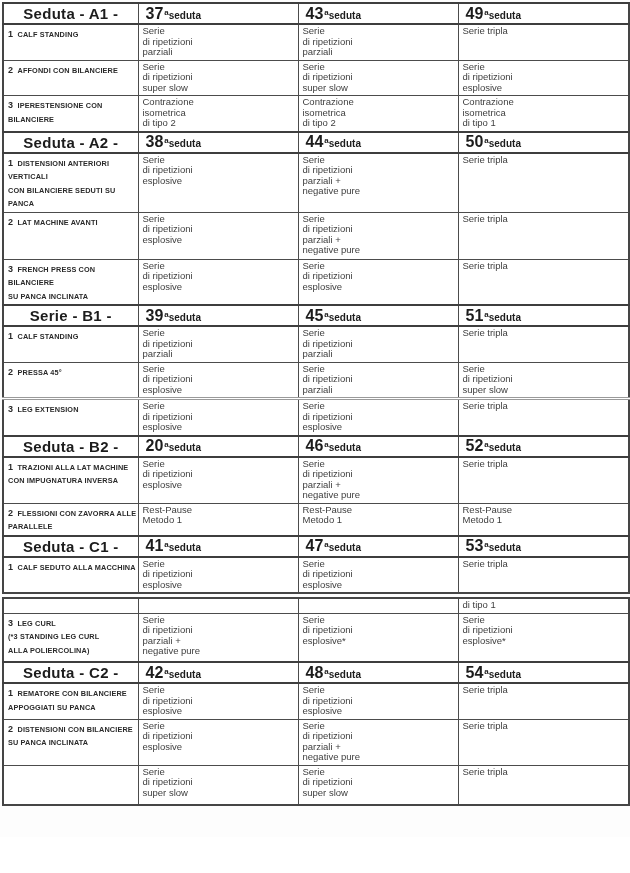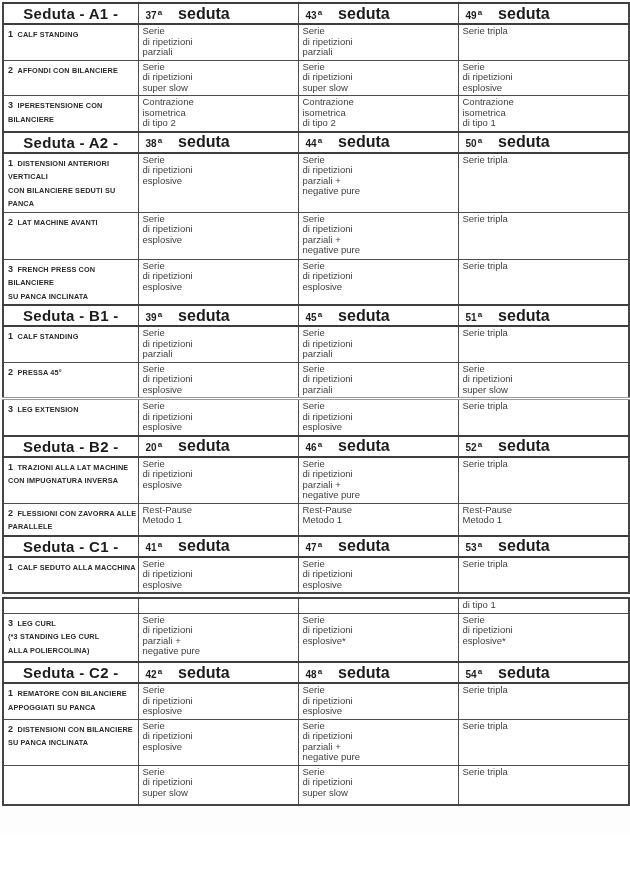--- a/index.html
+++ b/index.html
@@ -15,23 +15,23 @@
   #t2{margin-top:3px;}
   col.c0{width:135px;} col.c1{width:160px;} col.c2{width:160px;} col.c3{width:171px;}
   td{border:1px solid #4c4c4c;vertical-align:top;overflow:hidden;}
   tr.head{height:20px;}
   tr.head td{
     border-top:2px solid #3e3e3e;border-bottom:2px solid #3e3e3e;
     vertical-align:middle;
   }
   td.title{text-align:center;font-weight:bold;font-size:15px;color:#1c1c1c;letter-spacing:0.3px;}
   td.ch{padding:0 0 0 7px;color:#1c1c1c;white-space:nowrap;}
-  .chn{font-weight:bold;font-size:10px;}
+  .chn{font-weight:bold;font-size:16px;}
   .ord{font-weight:bold;font-size:8px;position:relative;top:-4px;margin-left:1px;}
-  .chl{font-weight:bold;font-size:16px;margin-left:16px;}
+  .chl{font-weight:bold;font-size:10px;margin-left:0;}
   td.ex{padding:2px 1px 2px 4px;font-weight:bold;color:#2a2a2a;line-height:10.5px;}
   .exn{font-size:9px;}
   .exl{font-size:7.3px;letter-spacing:0.15px;white-space:pre-line;}
   td.cell{
     padding:1px 3px 2px 4px;font-size:9.5px;line-height:10.5px;
     color:#3e3e3e;white-space:pre-line;
   }
   tr.seam td{border-top:3px double #9a9a9a;}
   tr.cont{height:13px;}
   tr.h30{height:30px;} tr.h35{height:35px;} tr.h40{height:40px;} tr.h42{height:42px;}
@@ -130,21 +130,21 @@
       <td class="cell">Serie
 di ripetizioni
 esplosive</td>
       <td class="cell">Serie
 di ripetizioni
 esplosive</td>
       <td class="cell">Serie tripla</td>
     </tr>
 
     <tr class="head">
-      <td class="title">Seduta - B1 -</td>
+      <td class="title">Serie - B1 -</td>
       <td class="ch"><span class="chn">39</span><span class="ord">a</span><span class="chl">seduta</span></td>
       <td class="ch"><span class="chn">45</span><span class="ord">a</span><span class="chl">seduta</span></td>
       <td class="ch"><span class="chn">51</span><span class="ord">a</span><span class="chl">seduta</span></td>
     </tr>
     <tr class="r h35">
       <td class="ex"><span class="exn">1</span> <span class="exl">CALF STANDING</span></td>
       <td class="cell">Serie
 di ripetizioni
 parziali</td>
       <td class="cell">Serie

